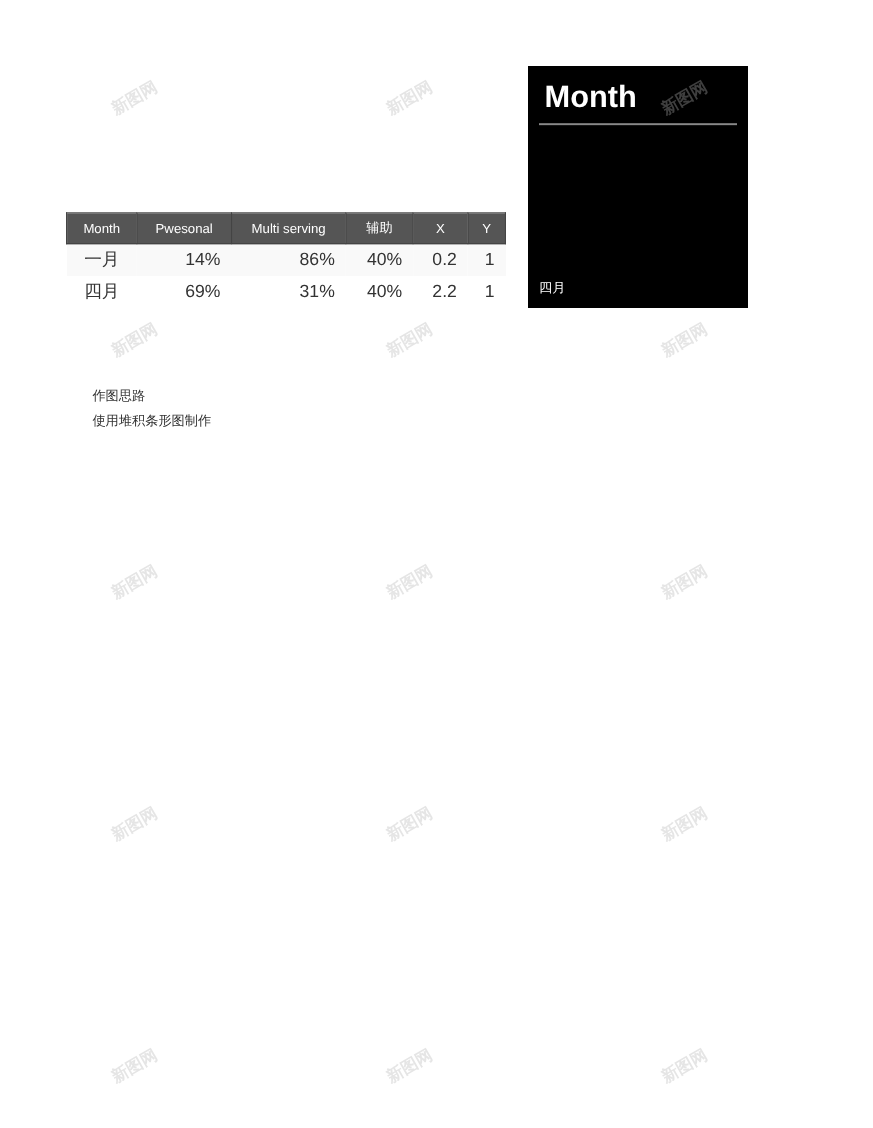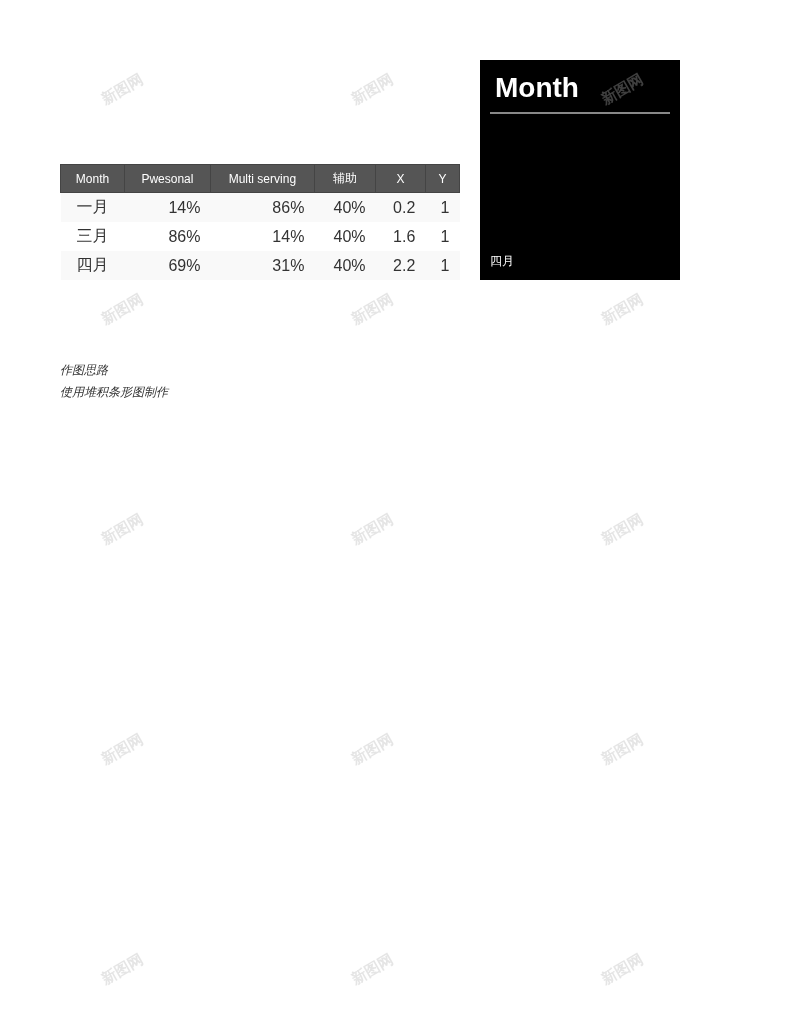--- a/index.html
+++ b/index.html
@@ -97,23 +97,22 @@
       color: #ffffff;
       font-size: 12px;
       padding: 5px 10px;
       position: absolute;
       bottom: 5px;
       left: 0;
     }
 
     
     .notes-section {
-      margin-top: 40px;
-      padding: 0 60px;
-      font-style: italic;
+      margin-top: 30px;
+      padding: 0 84px;
     }
 
     .notes-section p {
       font-size: 12px;
       color: #333;
       line-height: 1.8;
     }
 
     
     .wm1 { top: 80px; left: 100px; }
@@ -167,28 +166,20 @@
     <tbody id="table-body">
     <tr>
           <td>一月</td>
           <td>14%</td>
           <td>86%</td>
           <td>40%</td>
           <td>0.2</td>
           <td>1</td>
         </tr>
         <tr>
-          <td>三月</td>
-          <td>86%</td>
-          <td>14%</td>
-          <td>40%</td>
-          <td>1.6</td>
-          <td>1</td>
-        </tr>
-        <tr>
           <td>四月</td>
           <td>69%</td>
           <td>31%</td>
           <td>40%</td>
           <td>2.2</td>
           <td>1</td>
         </tr>
       </tbody>
   </table>
 

